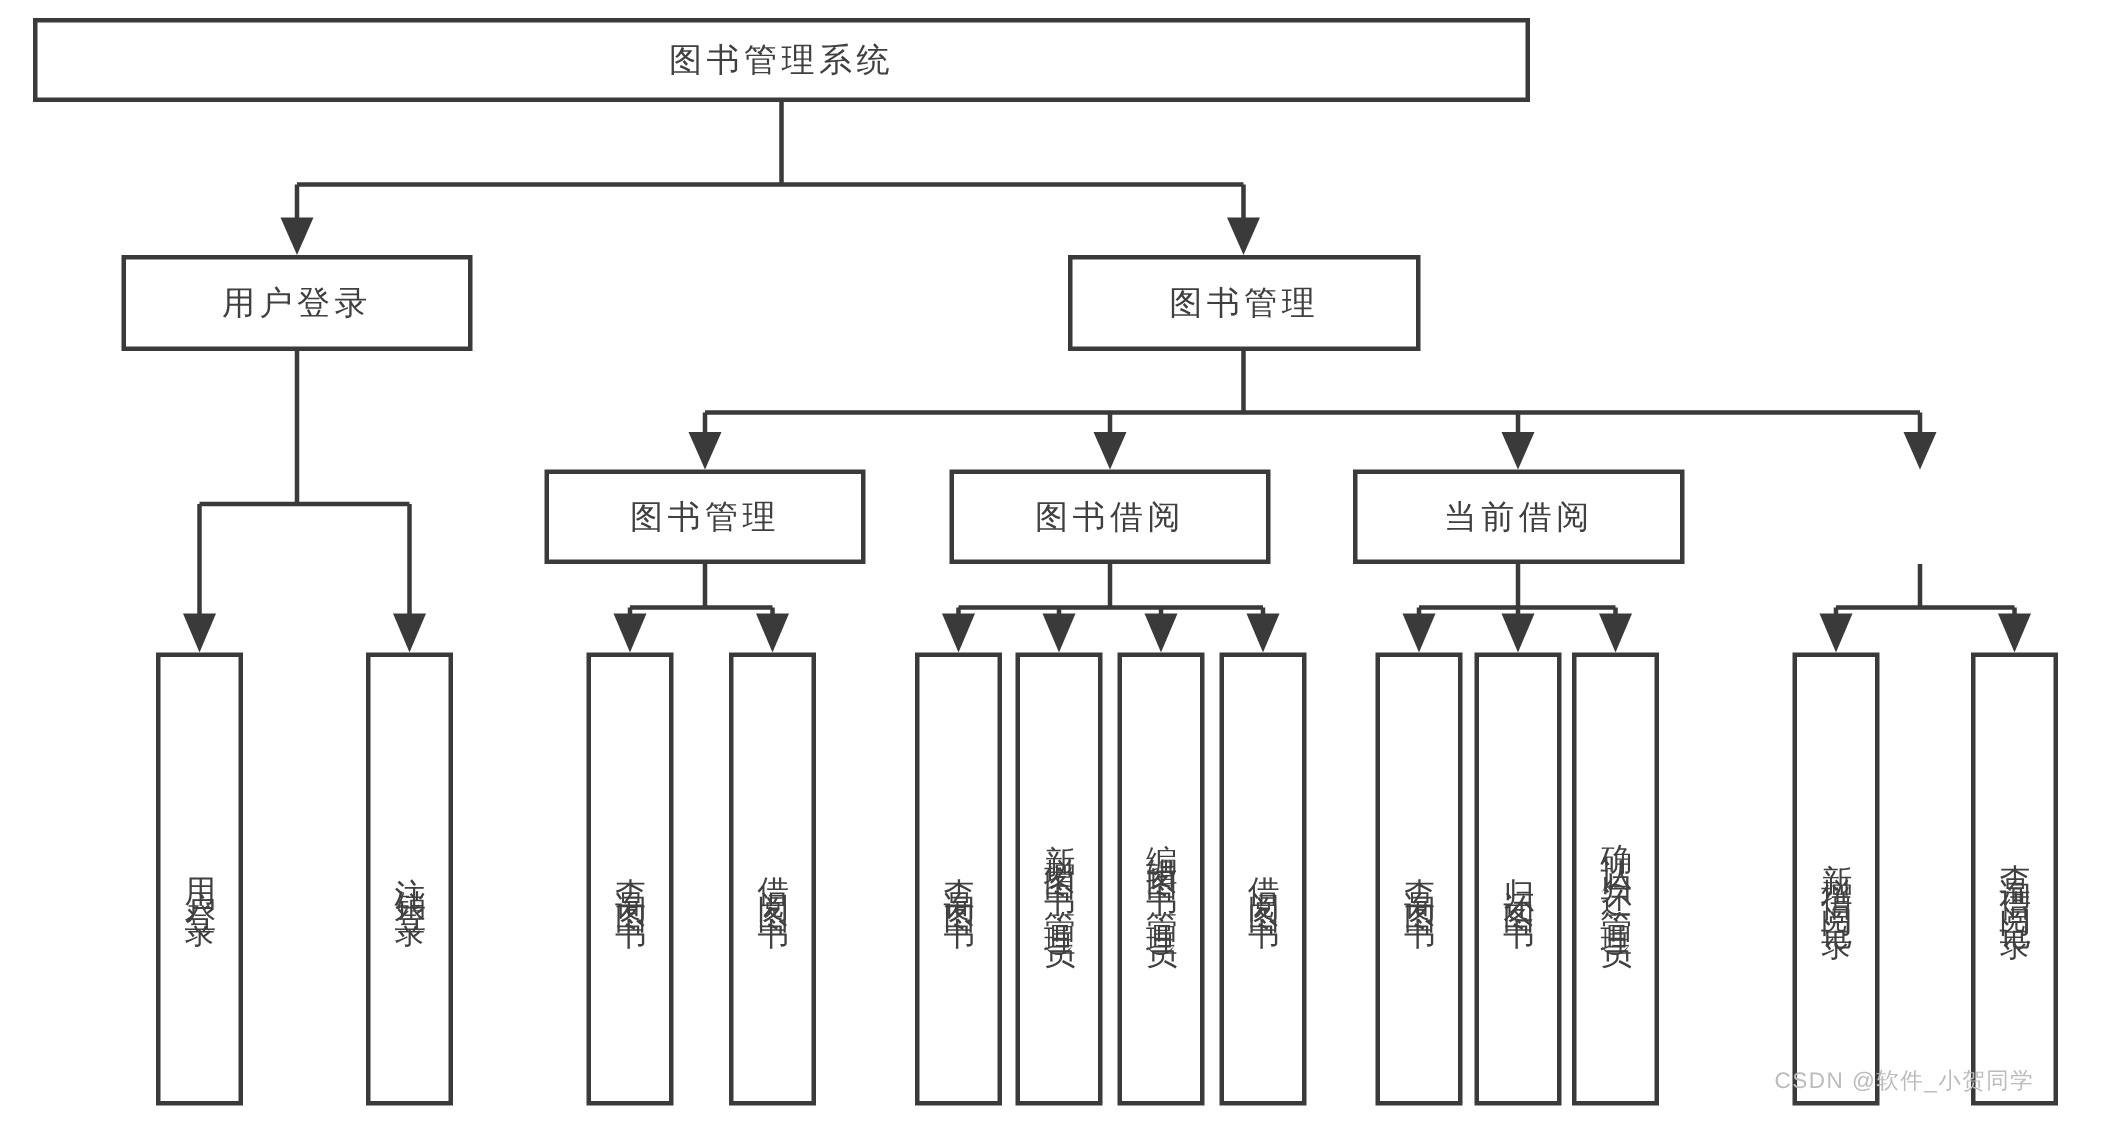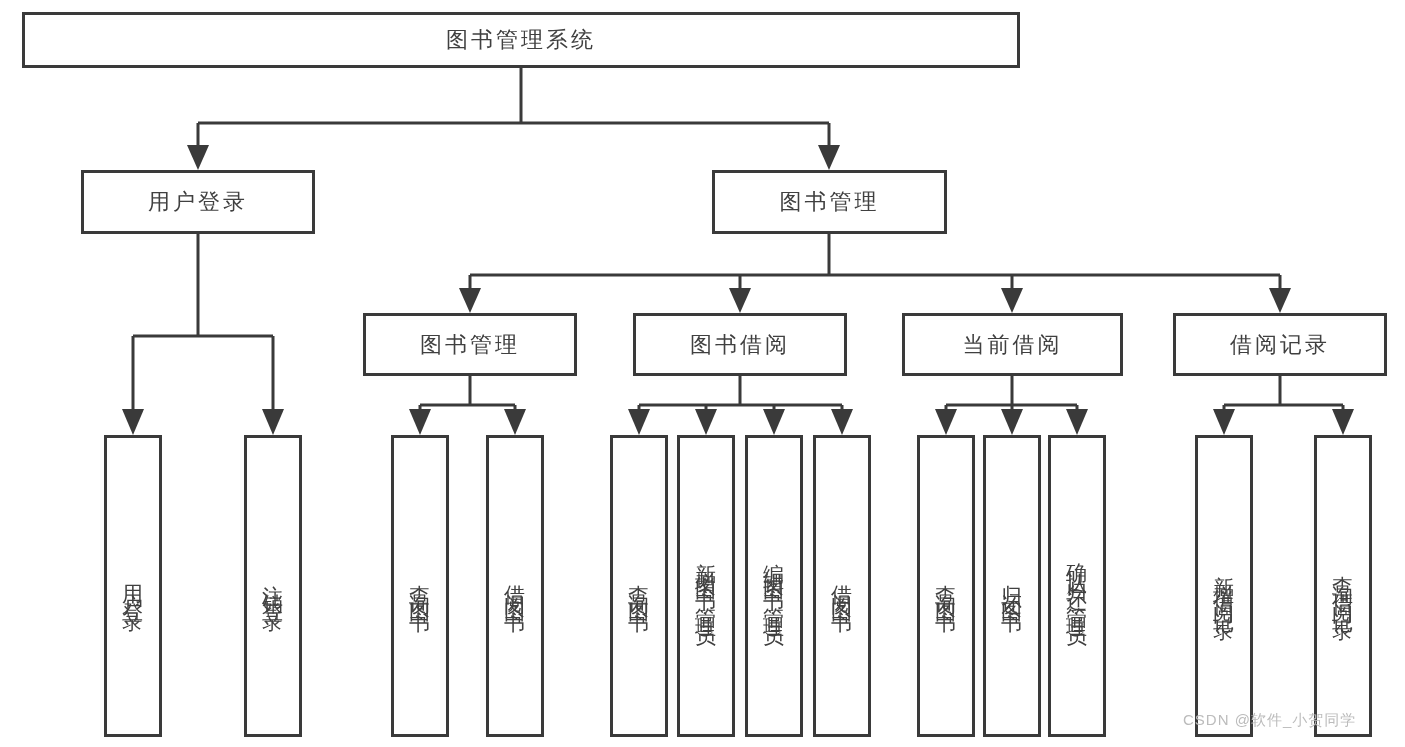--- a/index.html
+++ b/index.html
@@ -142,21 +142,20 @@
   </svg>
 
   <div class="box hbox n-root">图书管理系统</div>
 
   <div class="box hbox n-user-login">用户登录</div>
   <div class="box hbox n-book-mgmt">图书管理</div>
 
   <div class="box hbox n-rec">图书管理</div>
   <div class="box hbox n-borrowing">图书借阅</div>
   <div class="box hbox n-current">当前借阅</div>
-  <div class="box hbox n-records">借阅记录</div>
 
   <div class="box vbox vb n-a1">用户登录</div>
   <div class="box vbox vb n-a2">注销登录</div>
 
   <div class="box vbox vb n-b1">查询图书</div>
   <div class="box vbox vb n-b2">借阅图书</div>
 
   <div class="box vbox vb n-c1">查询图书</div>
   <div class="box vbox vb n-c2">新增图书（管理员）</div>
   <div class="box vbox vb n-c3">编辑图书（管理员）</div>

